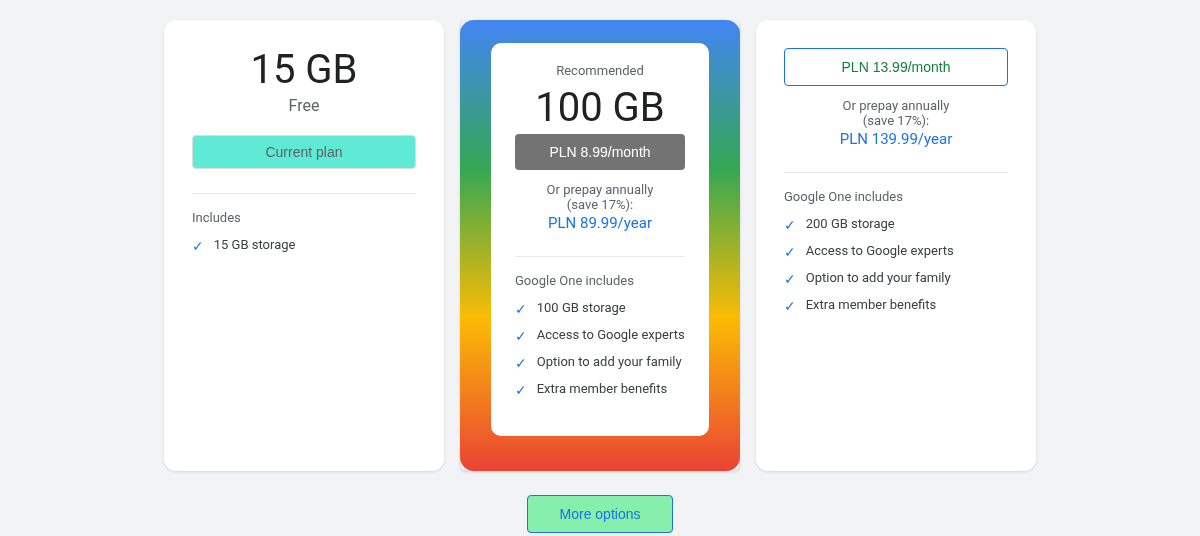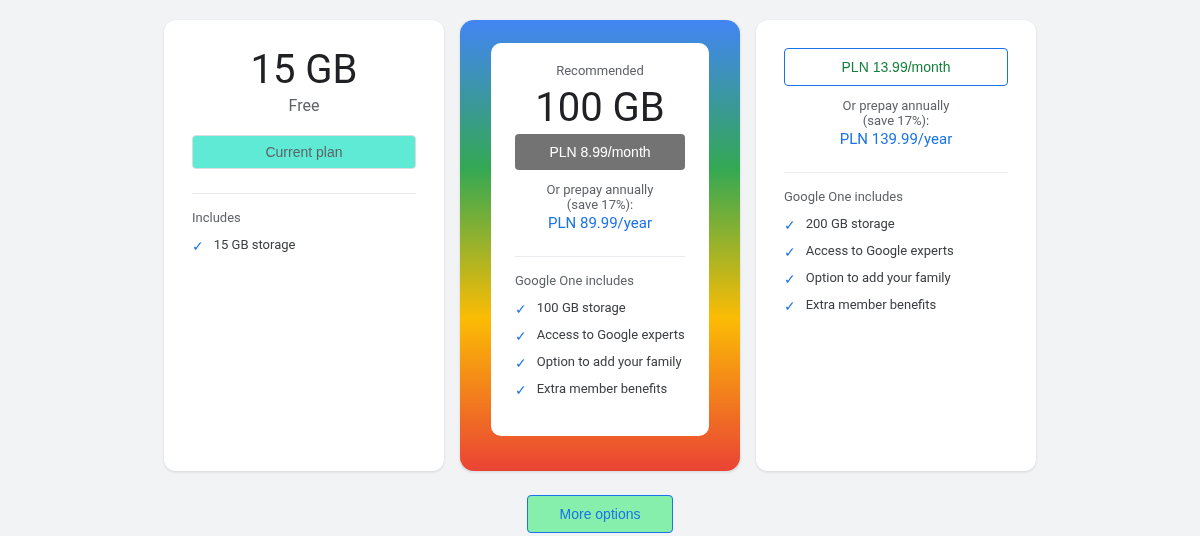--- a/index.html
+++ b/index.html
@@ -32,21 +32,21 @@
       max-width: 280px;
       box-shadow: 0 1px 3px rgba(0,0,0,0.12);
       display: flex;
       flex-direction: column;
       align-items: center;
       position: relative;
     }
 
     .plan-card.recommended {
       border: 3px solid transparent;
-      border-radius: 12px;
+      border-radius: 5px;
       background-clip: padding-box;
       position: relative;
       padding-top: 20px;
     }
 
     .plan-card.recommended::before {
       content: '';
       position: absolute;
       inset: -3px;
       border-radius: 14px;

